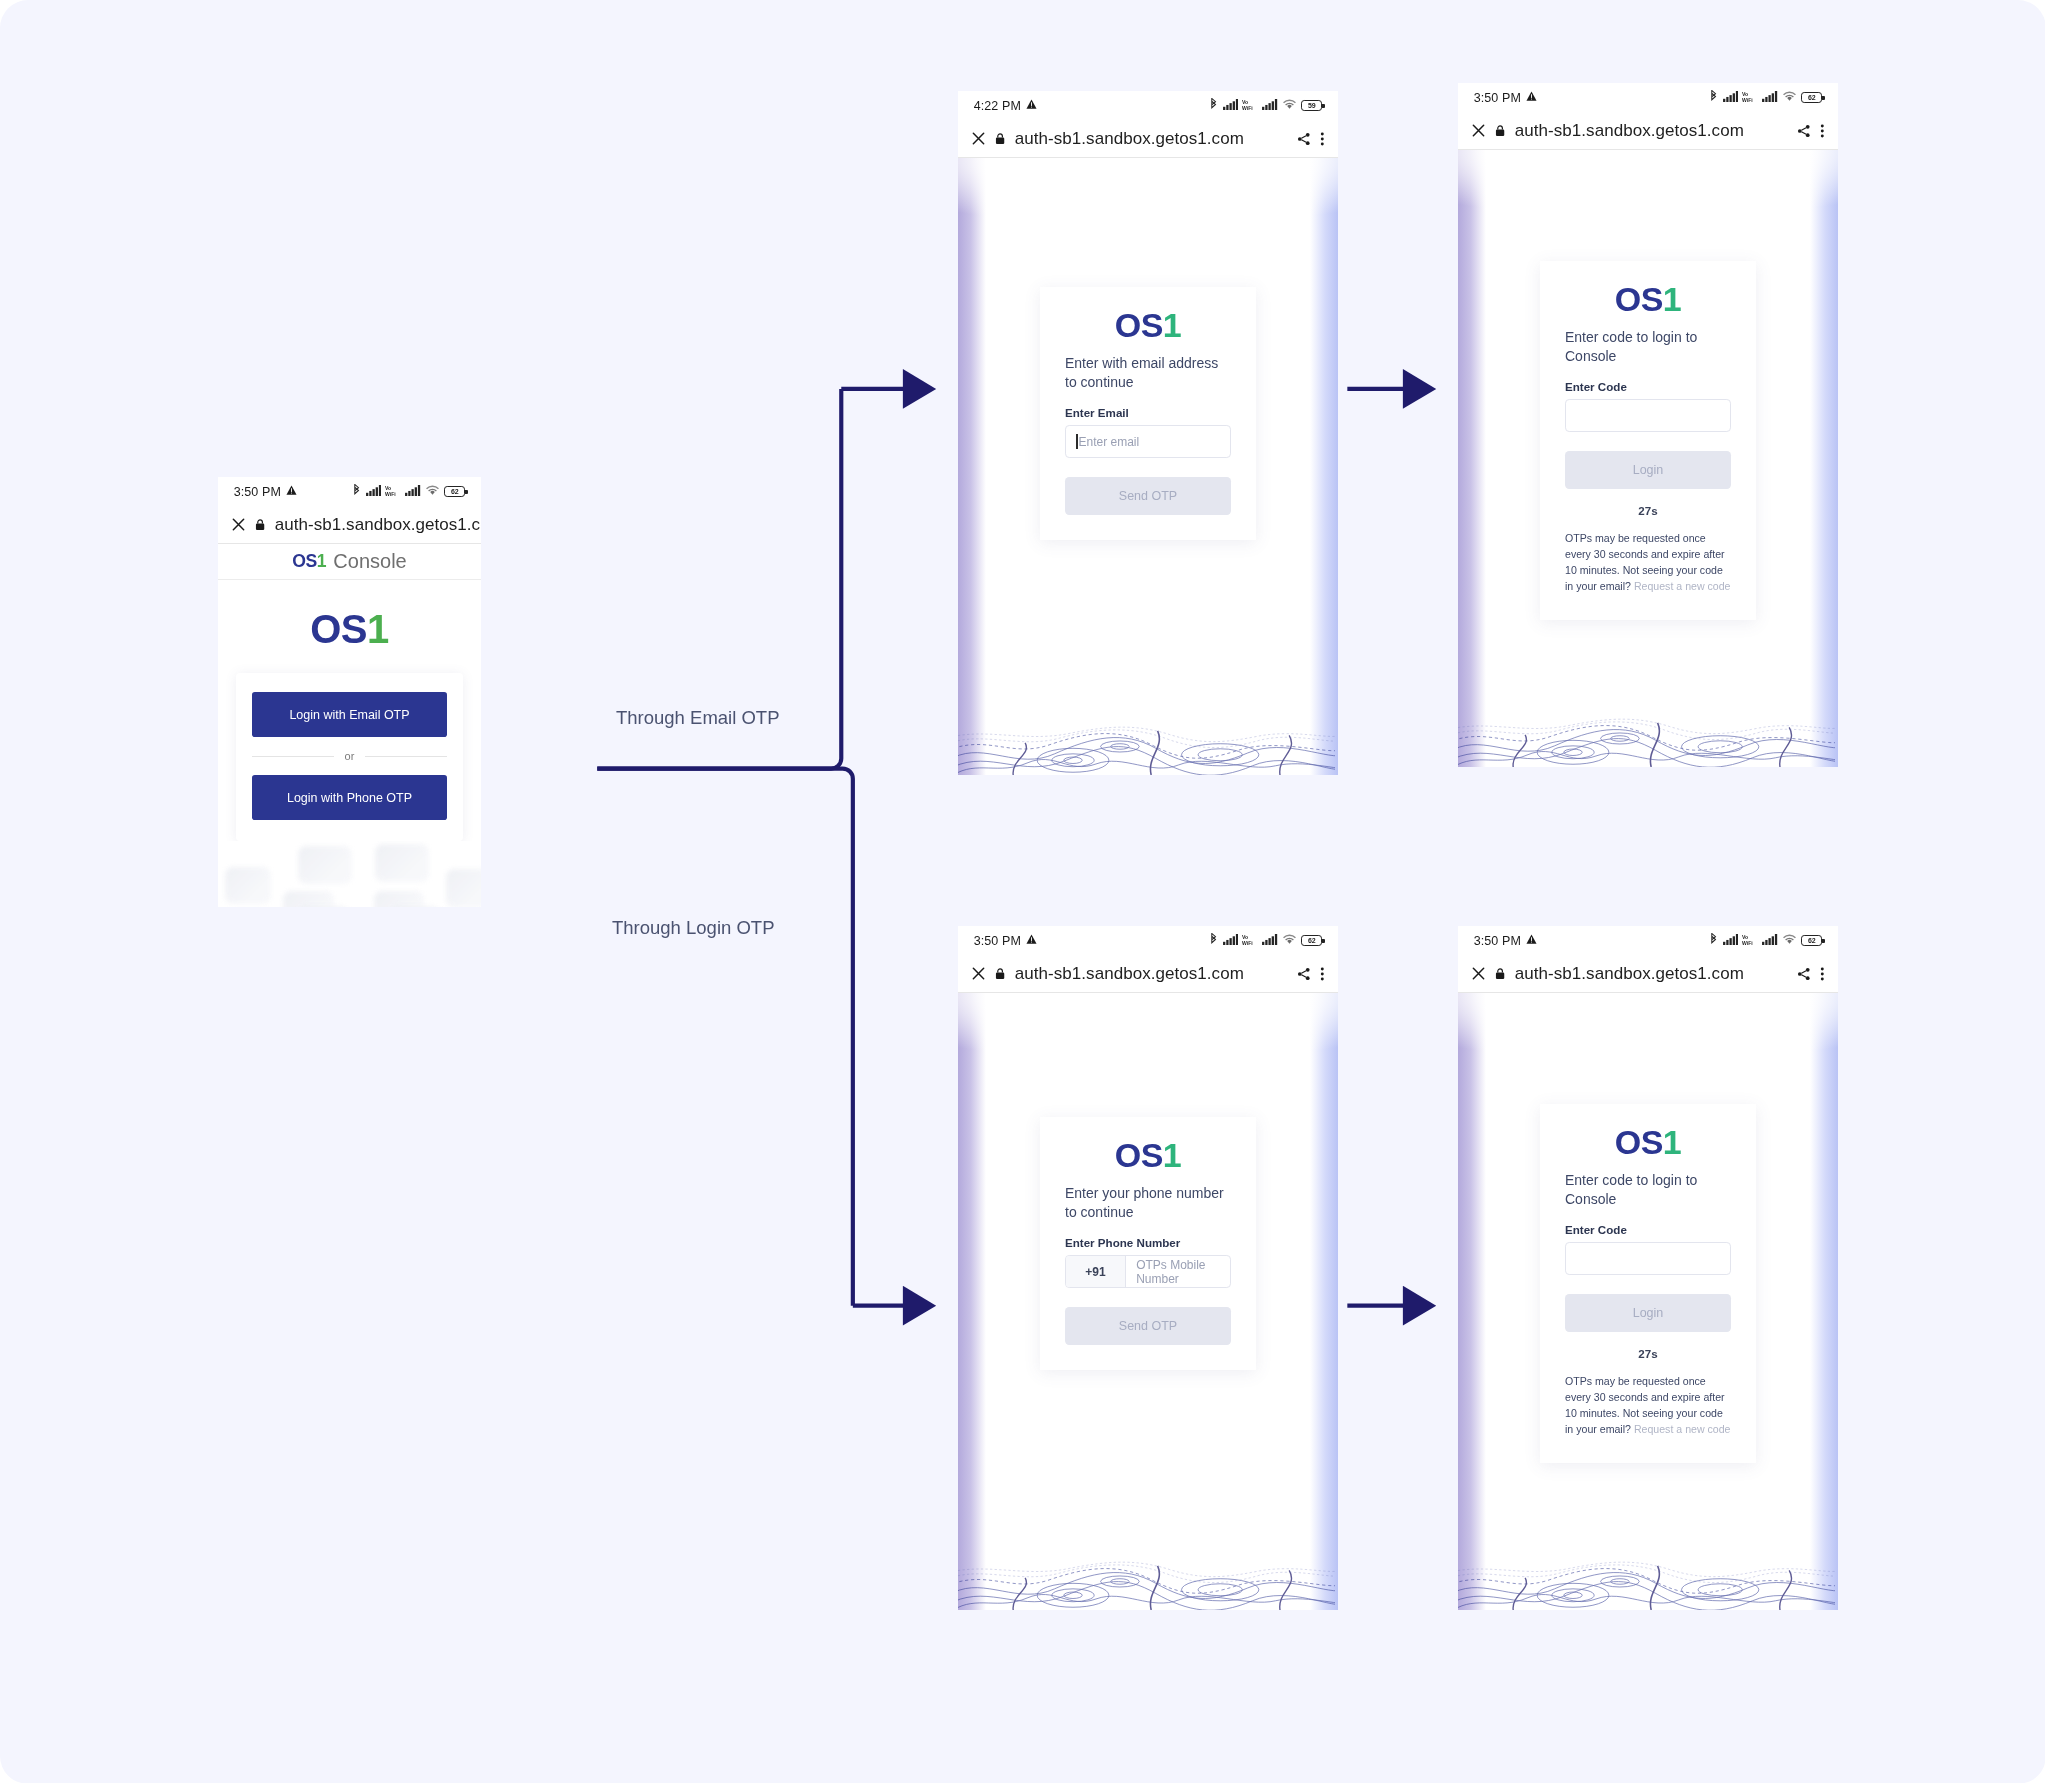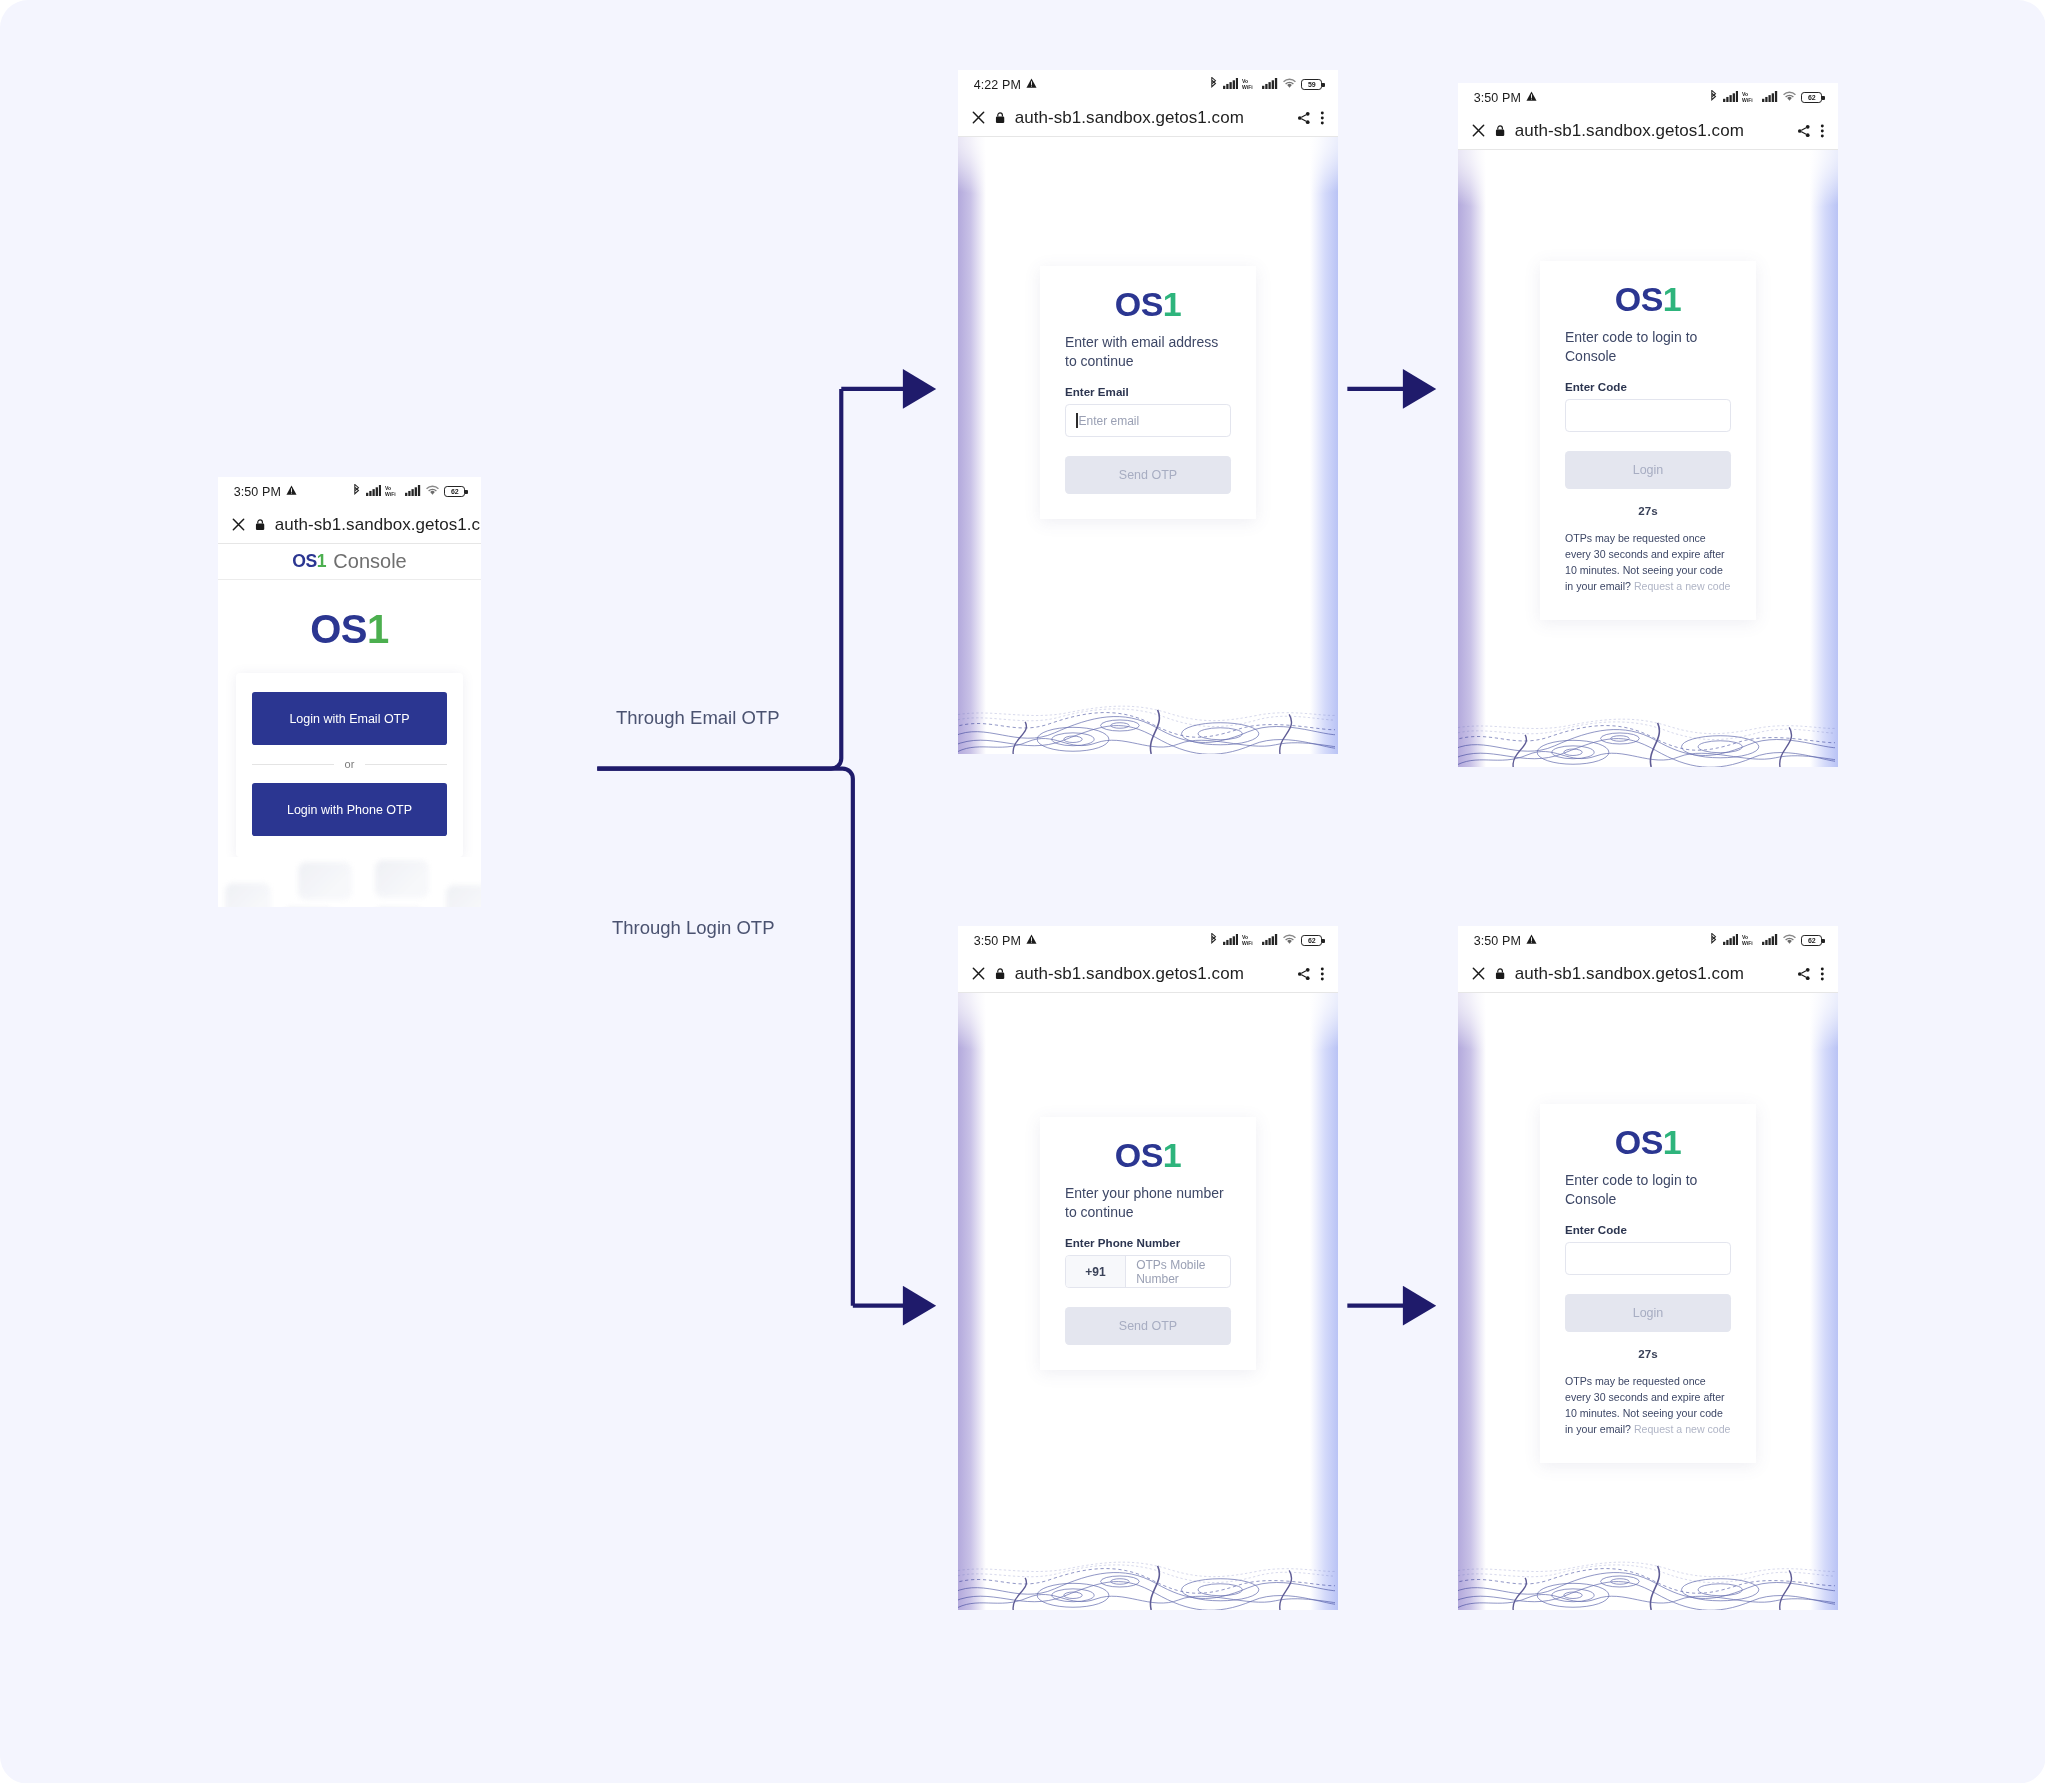--- a/index.html
+++ b/index.html
@@ -172,21 +172,21 @@
   .appbar .console { color:#6f6f6f; font-size: 20px; font-weight:400; }
   .s1-logo { margin-top: 29px; text-align:center; }
   .s1-card {
     margin: 24px 17.6px 0;
     background:#fff;
     border-radius: 3.7px;
     box-shadow: 0 1.9px 12px rgba(90,90,140,.10);
     padding: 19.4px 16.7px 21px;
   }
   .btn-primary {
-    height: 53px; border-radius: 2.8px;
+    height: 45px; border-radius: 2.8px;
     background:#2b3691; color:#ffffff;
     font-size: 12.5px;
     display:flex; align-items:center; justify-content:center;
   }
   .or-row {
     display:flex; align-items:center; gap: 10.2px;
     margin: 13px 0;
     color:#7b7b7b; font-size: 11px;
   }
   .or-row::before, .or-row::after {
@@ -326,21 +326,21 @@
         <div class="sk" style="left:228px; top:28px; width:43px;  height:39px;"></div>
         <div class="sk" style="left:65px; top:50px;width:51px; height:31.5px;"></div>
         <div class="sk" style="left:80px; top:65px;width:51px; height:37px;"></div>
         <div class="sk" style="left:156px; top:50px;width:50px; height:31px;"></div>
         <div class="sk" style="left:172px; top:65px;width:50px; height:38px;"></div>
 
       </div>
     </div>
   </div>
 
-  <div class="phone" style="left:958px; top:70px; width:380px; height:684px; display:flex; flex-direction:column;">
+  <div class="phone" style="left:958px; top:91px; width:380px; height:684px; display:flex; flex-direction:column;">
     <div class="statusbar">
       <div class="sb-time">
         <span>4:22 PM</span>
         <span class="sb-warn">
           <svg width="11" height="10.2" viewBox="0 0 24 22">
               <path d="M12 1 23 21H1z" fill="#1b1b1b"></path>
               <rect x="11" y="7" width="2" height="8" fill="#fff"></rect>
               <rect x="11" y="16.5" width="2" height="2" fill="#fff"></rect>
             </svg>
         </span>

